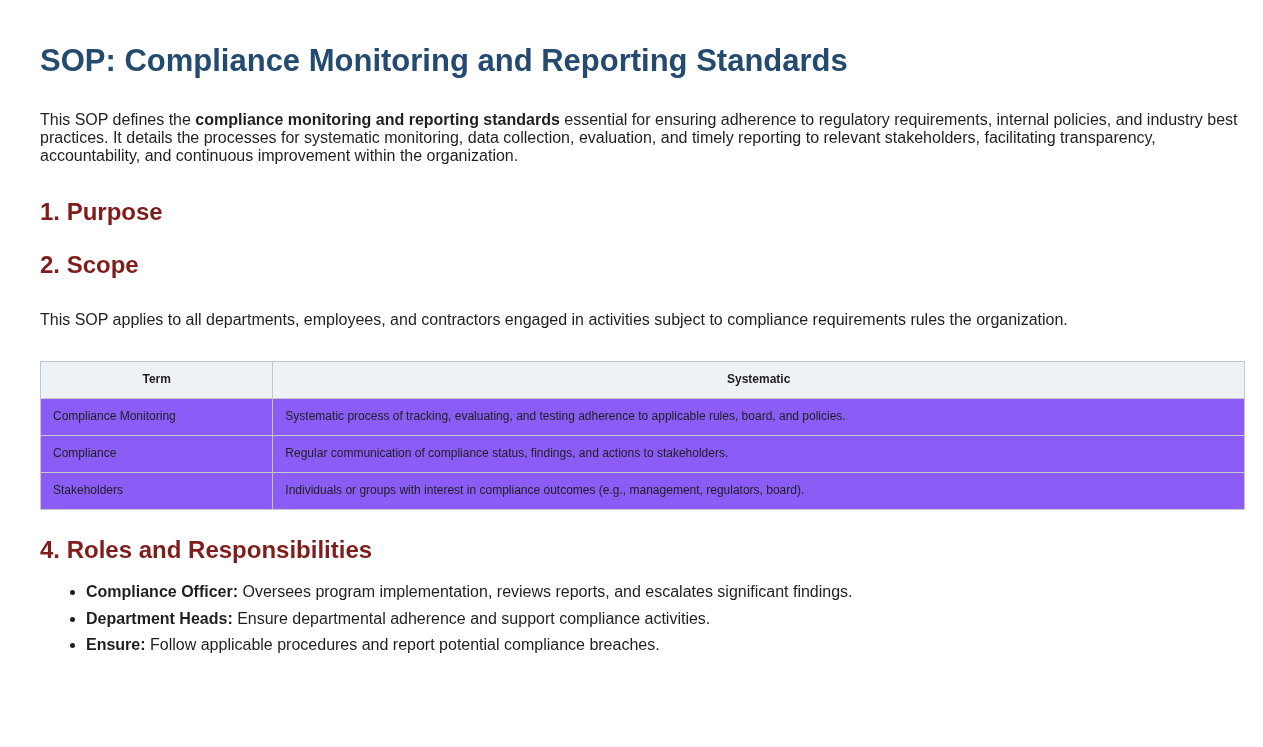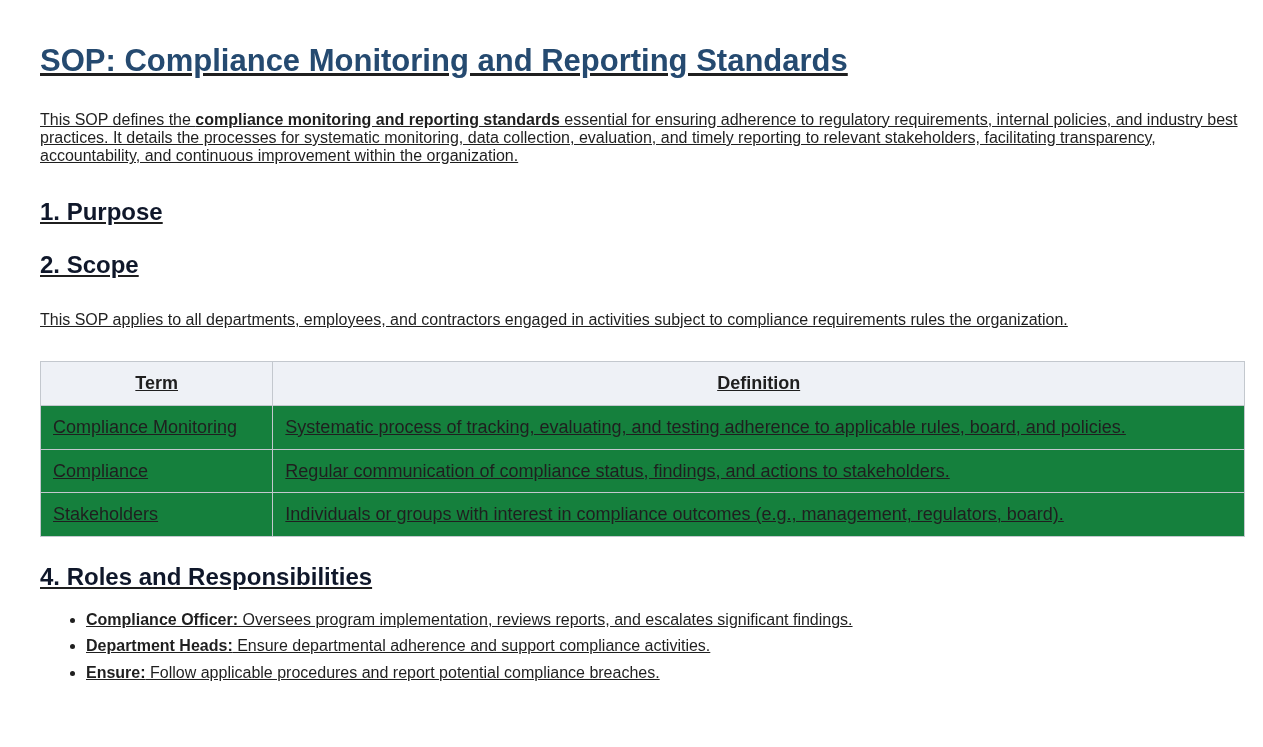--- a/index.html
+++ b/index.html
@@ -12,56 +12,55 @@
     width: 1263px;
     height: 747px;
     overflow: hidden;
     font-family: "Liberation Sans", "DejaVu Sans", sans-serif;
     color: #1f1f1f;
     font-size: 16px;
     line-height: 1.15;
   }
   .page {
     padding: 22px 18px 0 40px;
-    text-decoration: underline;
   }
   h1.doc-title {
     color: #254a70;
     font-size: 31px;
     font-weight: bold;
     margin: 21px 0;
   }
   h2.section-heading {
-    color: #0f172a;
+    color: #7f1d1d;
     font-size: 24px;
     font-weight: bold;
     margin: 26px 0 20px 0;
   }
   p.body-text {
     margin: 32px 0;
   }
   b.inline-bold { font-weight: bold; }
   table.def-table {
     border-collapse: collapse;
     width: 100%;
     margin: 18px 0 26px 0;
   }
   table.def-table th,
   table.def-table td {
     border: 1px solid #c3c8ce;
     padding: 11px 12px;
     vertical-align: middle;
-    font-size: 18px;
+    font-size: 12px;
   }
   table.def-table th {
     background: #eef1f6;
     font-weight: bold;
     text-align: center;
   }
-  table.def-table td { text-align: left; background: #15803d; }
+  table.def-table td { text-align: left; background: #8b5cf6; }
   col.term-col { width: 19.3%; }
   ul.roles-list {
     margin: 16px 0 24px 0;
     padding-left: 38px;
   }
   ul.roles-list li {
     margin: 8px;
     padding: 0;
   }
 </style>
@@ -83,21 +82,21 @@
 
 
   <table class="def-table">
     <colgroup>
       <col class="term-col">
       <col>
     </colgroup>
     <thead>
       <tr>
         <th>Term</th>
-        <th>Definition</th>
+        <th>Systematic</th>
       </tr>
     </thead>
     <tbody>
       <tr>
         <td>Compliance Monitoring</td>
         <td>Systematic process of tracking, evaluating, and testing adherence to applicable rules, board, and policies.</td>
       </tr>
       <tr>
         <td>Compliance</td>
         <td>Regular communication of compliance status, findings, and actions to stakeholders.</td>

